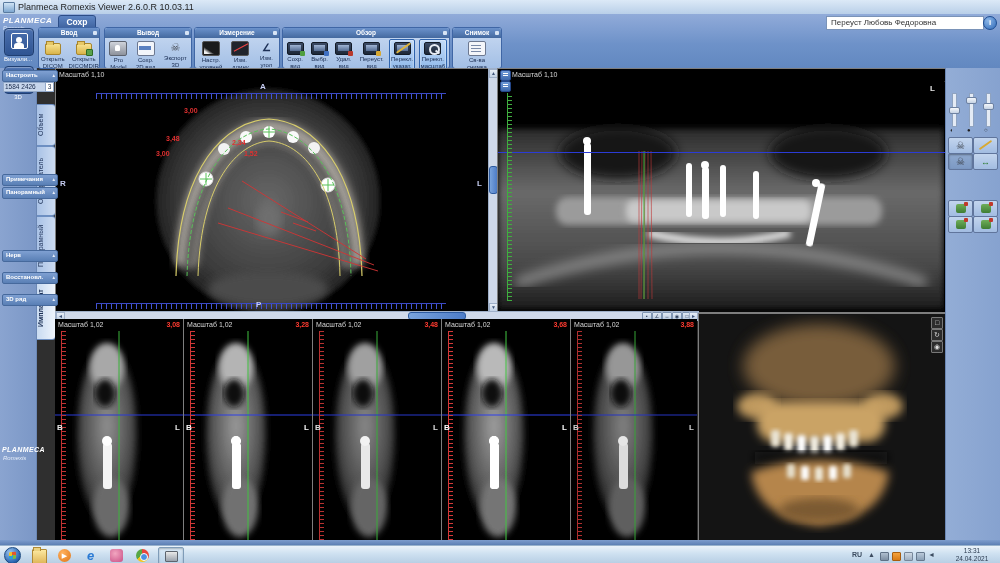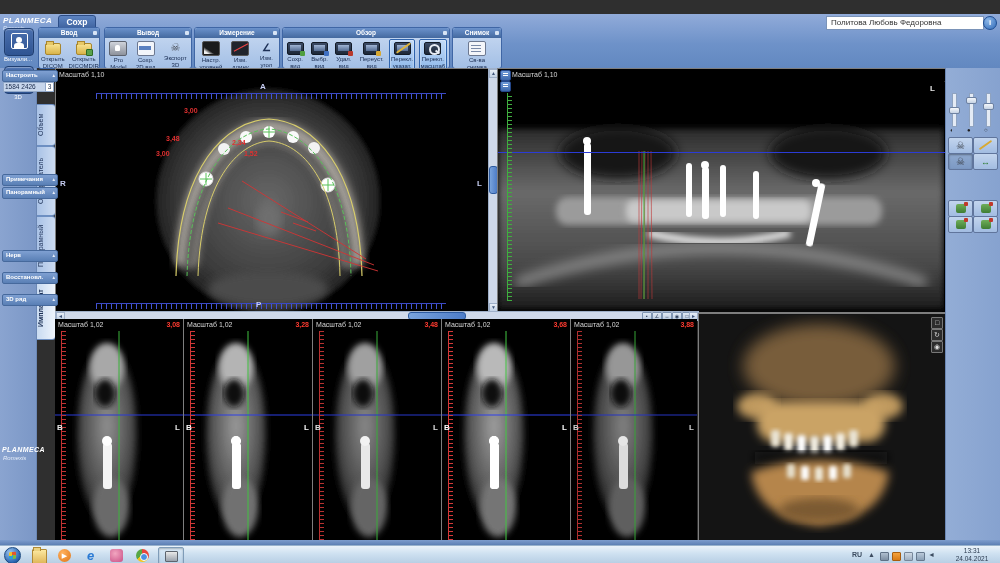--- a/index.html
+++ b/index.html
@@ -136,28 +136,32 @@
   .tb-active i{position:absolute;left:6px;top:3px;width:11px;height:9px;background:linear-gradient(#e9e9e9,#9aa2ad);border:1px solid #5d646e;border-radius:1px;}
   .tray-g{position:absolute;top:5px;font-size:7px;color:#3c4c60;}
   .tray-sq{position:absolute;top:6px;width:7px;height:7px;border-radius:1px;}
   .clock{left:948px;top:1px;width:48px;text-align:center;font-size:6.5px;color:#2b3b50;line-height:8px;}
 </style>
 </head>
 <body>
 
 <div id="screen">
 
+  <div class="abs titlebar">
+    <div class="abs win-ico"></div>
+    <div class="abs title-text">Planmeca Romexis Viewer 2.6.0.R  10.03.11</div>
+  </div>
 
   <div class="abs ribbon">
     <div class="abs" style="left:3px;top:2px;">
       <div class="logo1">PLANMECA</div>
       <div class="logo2">Romexis</div>
     </div>
     <div class="abs file-btn">Сохр</div>
-    <div class="abs user-box">Политова Любовь Федоровна</div>
+    <div class="abs user-box">Переуст Любовь Федоровна</div>
     <div class="abs info-btn">i</div>
 
     <div class="abs rgroup" style="left:38px;width:60px;">
       <div class="rgh"><span>Ввод</span><span class="rgl"></span></div>
       <div class="rbody">
         <div class="rbtn">
           <div class="ric ic-folder">
               <span class="tab"></span>
             </div>
           <div>Открыть</div>

